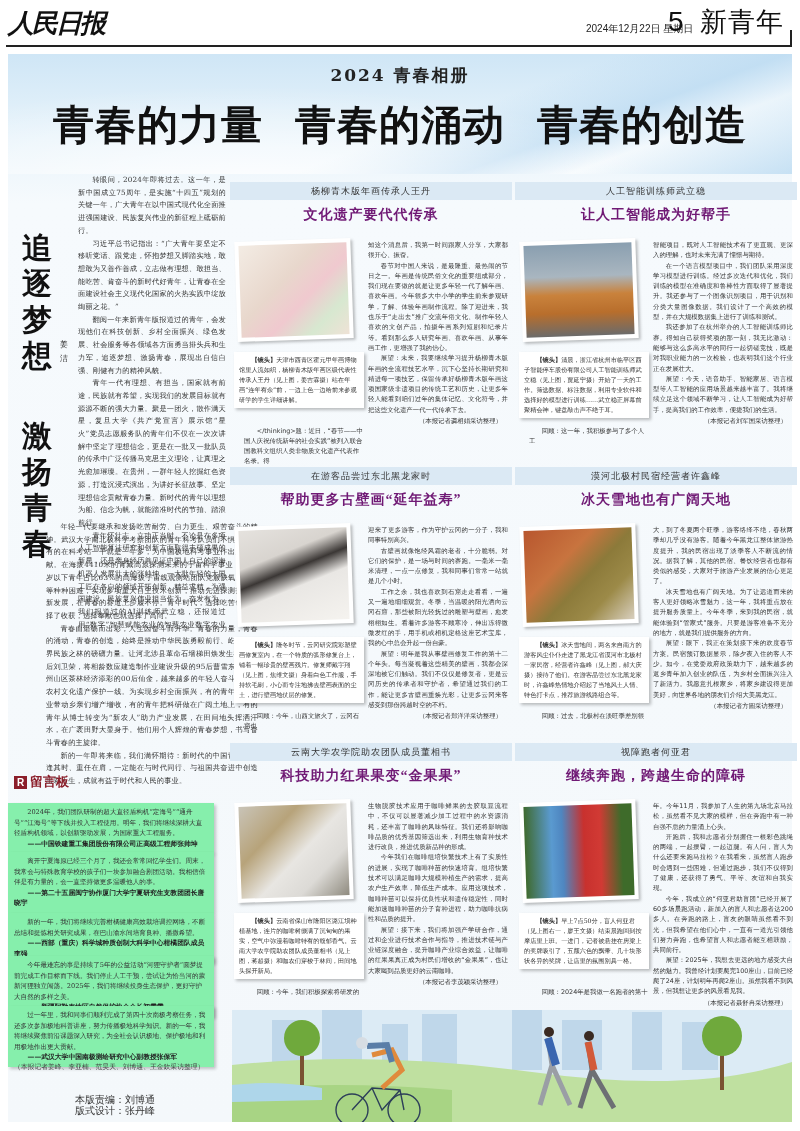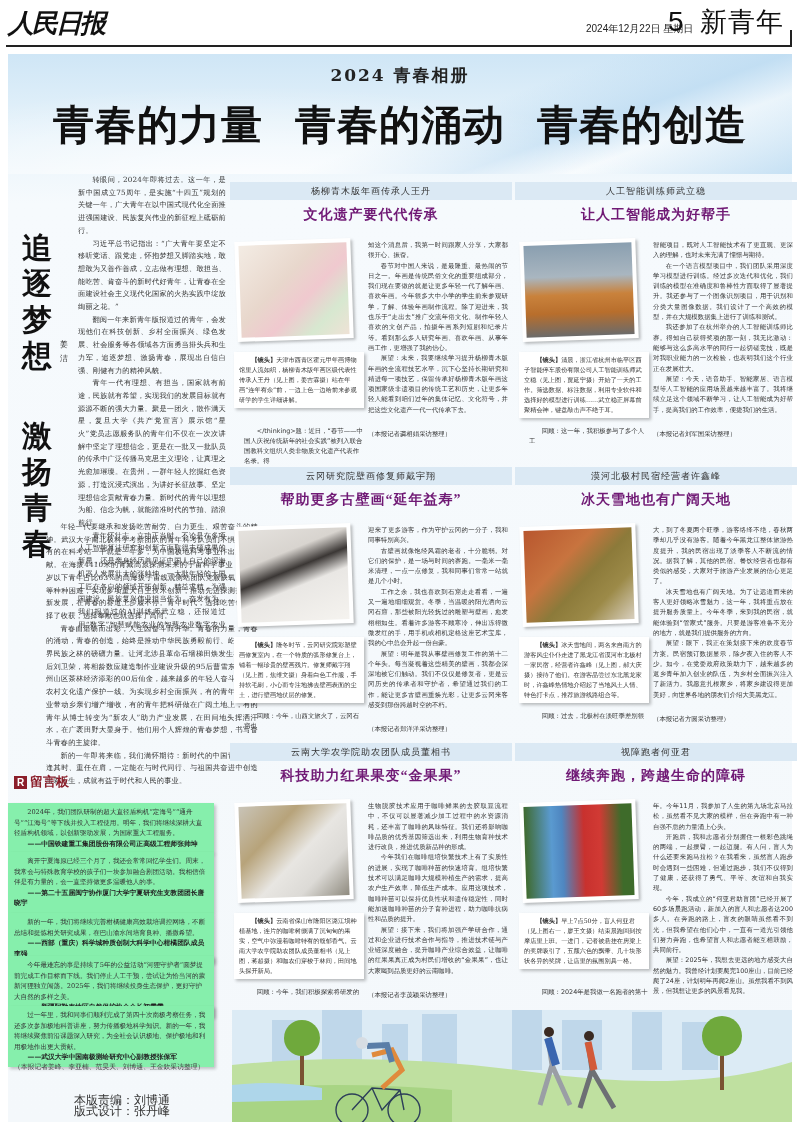--- a/index.html
+++ b/index.html
@@ -20,32 +20,32 @@
 .vtitle .gap{height:44px}
 .author{position:absolute;left:60px;top:338px;width:12px;font-size:8px;line-height:14px;color:#333}
 .intro{position:absolute;font-size:7.2px;line-height:12.7px;color:#333;text-align:justify;letter-spacing:.2px}
 .intro p{text-indent:2em}
 .board-title{position:absolute;left:14px;top:773px;font-family:"DejaVu Sans",sans-serif;font-size:13px;font-weight:bold;color:#8b1e2a;display:flex;align-items:center;gap:3px}
 .board-title .r{display:inline-block;width:13px;height:13px;background:#8b1e2a;color:#fff;font-size:10px;line-height:13px;text-align:center;font-family:"Liberation Sans",sans-serif}
 .msg{position:absolute;left:8px;width:206px;background:#86efac;box-shadow:2px 2px 3px rgba(0,0,0,.22);padding:4px 6px;font-size:6.6px;line-height:10.5px;color:#333}
 .msg p{text-indent:2em}
 .msg .sig{font-family:"DejaVu Sans",sans-serif;font-weight:bold;font-size:6.8px;color:#222;text-indent:2em}
 .board-credit{position:absolute;left:14px;top:1055px;width:200px;text-align:left;font-family:"DejaVu Sans",sans-serif;font-size:6.8px;color:#444}
-.editors{position:absolute;left:60px;top:1090px;width:110px;text-align:right;font-family:Liberation Serif, serif;font-size:12px;line-height:11px;color:#333}
+.editors{position:absolute;left:60px;top:1090px;width:110px;text-align:center;font-family:Liberation Mono, monospace;font-size:10px;line-height:11px;color:#333}
 .story{position:absolute;width:282px}
 .story .tag{height:18px;background:#dbe9f4;text-align:center;font-family:"DejaVu Sans",sans-serif;font-size:9px;line-height:18px;color:#333;letter-spacing:1px}
 .story .title{text-align:center;font-family:Liberation Serif, serif;font-weight:bold;font-size:14px;height:30px;line-height:30px;color:#701a75;letter-spacing:1px}
 .photo{position:absolute;left:6px;top:58px;width:116px;height:100px;background:#fff;padding:4px;box-shadow:2px 2px 3px rgba(0,0,0,.25);transform:rotate(-2deg)}
 .photo .img{width:100%;height:100%}
 .caption{position:absolute;left:4px;top:170px;width:130px;background:#fff;box-shadow:2px 2px 3px rgba(0,0,0,.25);padding:3px 5px;font-size:6.2px;line-height:10px;color:#333}
 .caption p{text-indent:2em}
 .lead{position:absolute;left:14px;top:244px;width:120px;font-family:"DejaVu Sans",sans-serif;font-size:6.4px;line-height:10px;color:#333;text-indent:2em}
 .body{position:absolute;left:138px;top:58px;width:140px;font-family:"DejaVu Sans",sans-serif;font-size:6.4px;line-height:10.3px;color:#333;text-align:justify}
 .body p{text-indent:2em}
-.body .credit{text-indent:0;margin-top:14px;padding-right:6px}
+.body .credit{text-align:right;text-indent:0;margin-top:1px;padding-right:6px}
 .illus{position:absolute;left:232px;top:1010px;width:560px;height:112px;overflow:hidden}
 </style>
 </head>
 <body>
 
 <div class="masthead">
   <div class="logo">人民日报</div>
   <div class="dateline">2024年12月22日 星期日</div>
   <div class="pagenum">5</div>
   <div class="pagename">新青年</div>
@@ -148,21 +148,21 @@
   <div class="body">
     <p style="text-indent:0">智能项目，既对人工智能技术有了更直观、更深入的理解，也对未来充满了憧憬与期待。</p>
     <p>在一个语言模型项目中，我们团队采用深度学习模型进行训练。经过多次迭代和优化，我们训练的模型在准确度和鲁棒性方面取得了显著提升。我还参与了一个图像识别项目，用于识别和分类大量图像数据。我们设计了一个高效的模型，并在大规模数据集上进行了训练和测试。</p>
     <p>我还参加了在杭州举办的人工智能训练师比赛。得知自己获得奖项的那一刻，我无比激动：能够与这么多高水平的同行一起切磋竞技，既是对我职业能力的一次检验，也表明我们这个行业正在发展壮大。</p>
     <p>展望：今天，语音助手、智能家居、语言模型等人工智能的应用场景越来越丰富了。我将继续立足这个领域不断学习，让人工智能成为好帮手，提高我们的工作效率，便捷我们的生活。</p>
     <p class="credit">（本报记者刘军国采访整理）</p>
   </div>
 </div>
 
 <div class="story" style="left:230px;top:467px;height:270px">
-  <div class="tag">云冈研究院壁画修复师戴宇翔</div>
+  <div class="tag">在游客品尝过东北黑龙家时</div>
   <div class="title">帮助更多古壁画“延年益寿”</div>
   <div class="photo">
       <div class="img" style="background:linear-gradient(160deg,#e5e2de 0%,#d8d4cf 30%,#3b3735 45%,#e9e7e4 60%,#f5f3ef 100%)"></div>
     </div>
   <div class="caption">
       <p><b>【镜头】</b><span>隆冬时节，云冈研究院彩塑壁画修复室内，在一个特质的弧形修复台上，铺着一幅珍贵的壁画残片。修复师戴宇翔（见上图，焦维文摄）身着白色工作服，手持软毛刷，小心而专注地拂去壁画表面的尘土，进行壁画地仗层的修复。</span></p>
     </div>
   <div class="lead">回顾：今年，山西文旅火了，云冈石窟也</div>
   <div class="body">
     <p style="text-indent:0">迎来了更多游客，作为守护云冈的一分子，我和同事特别高兴。</p>

